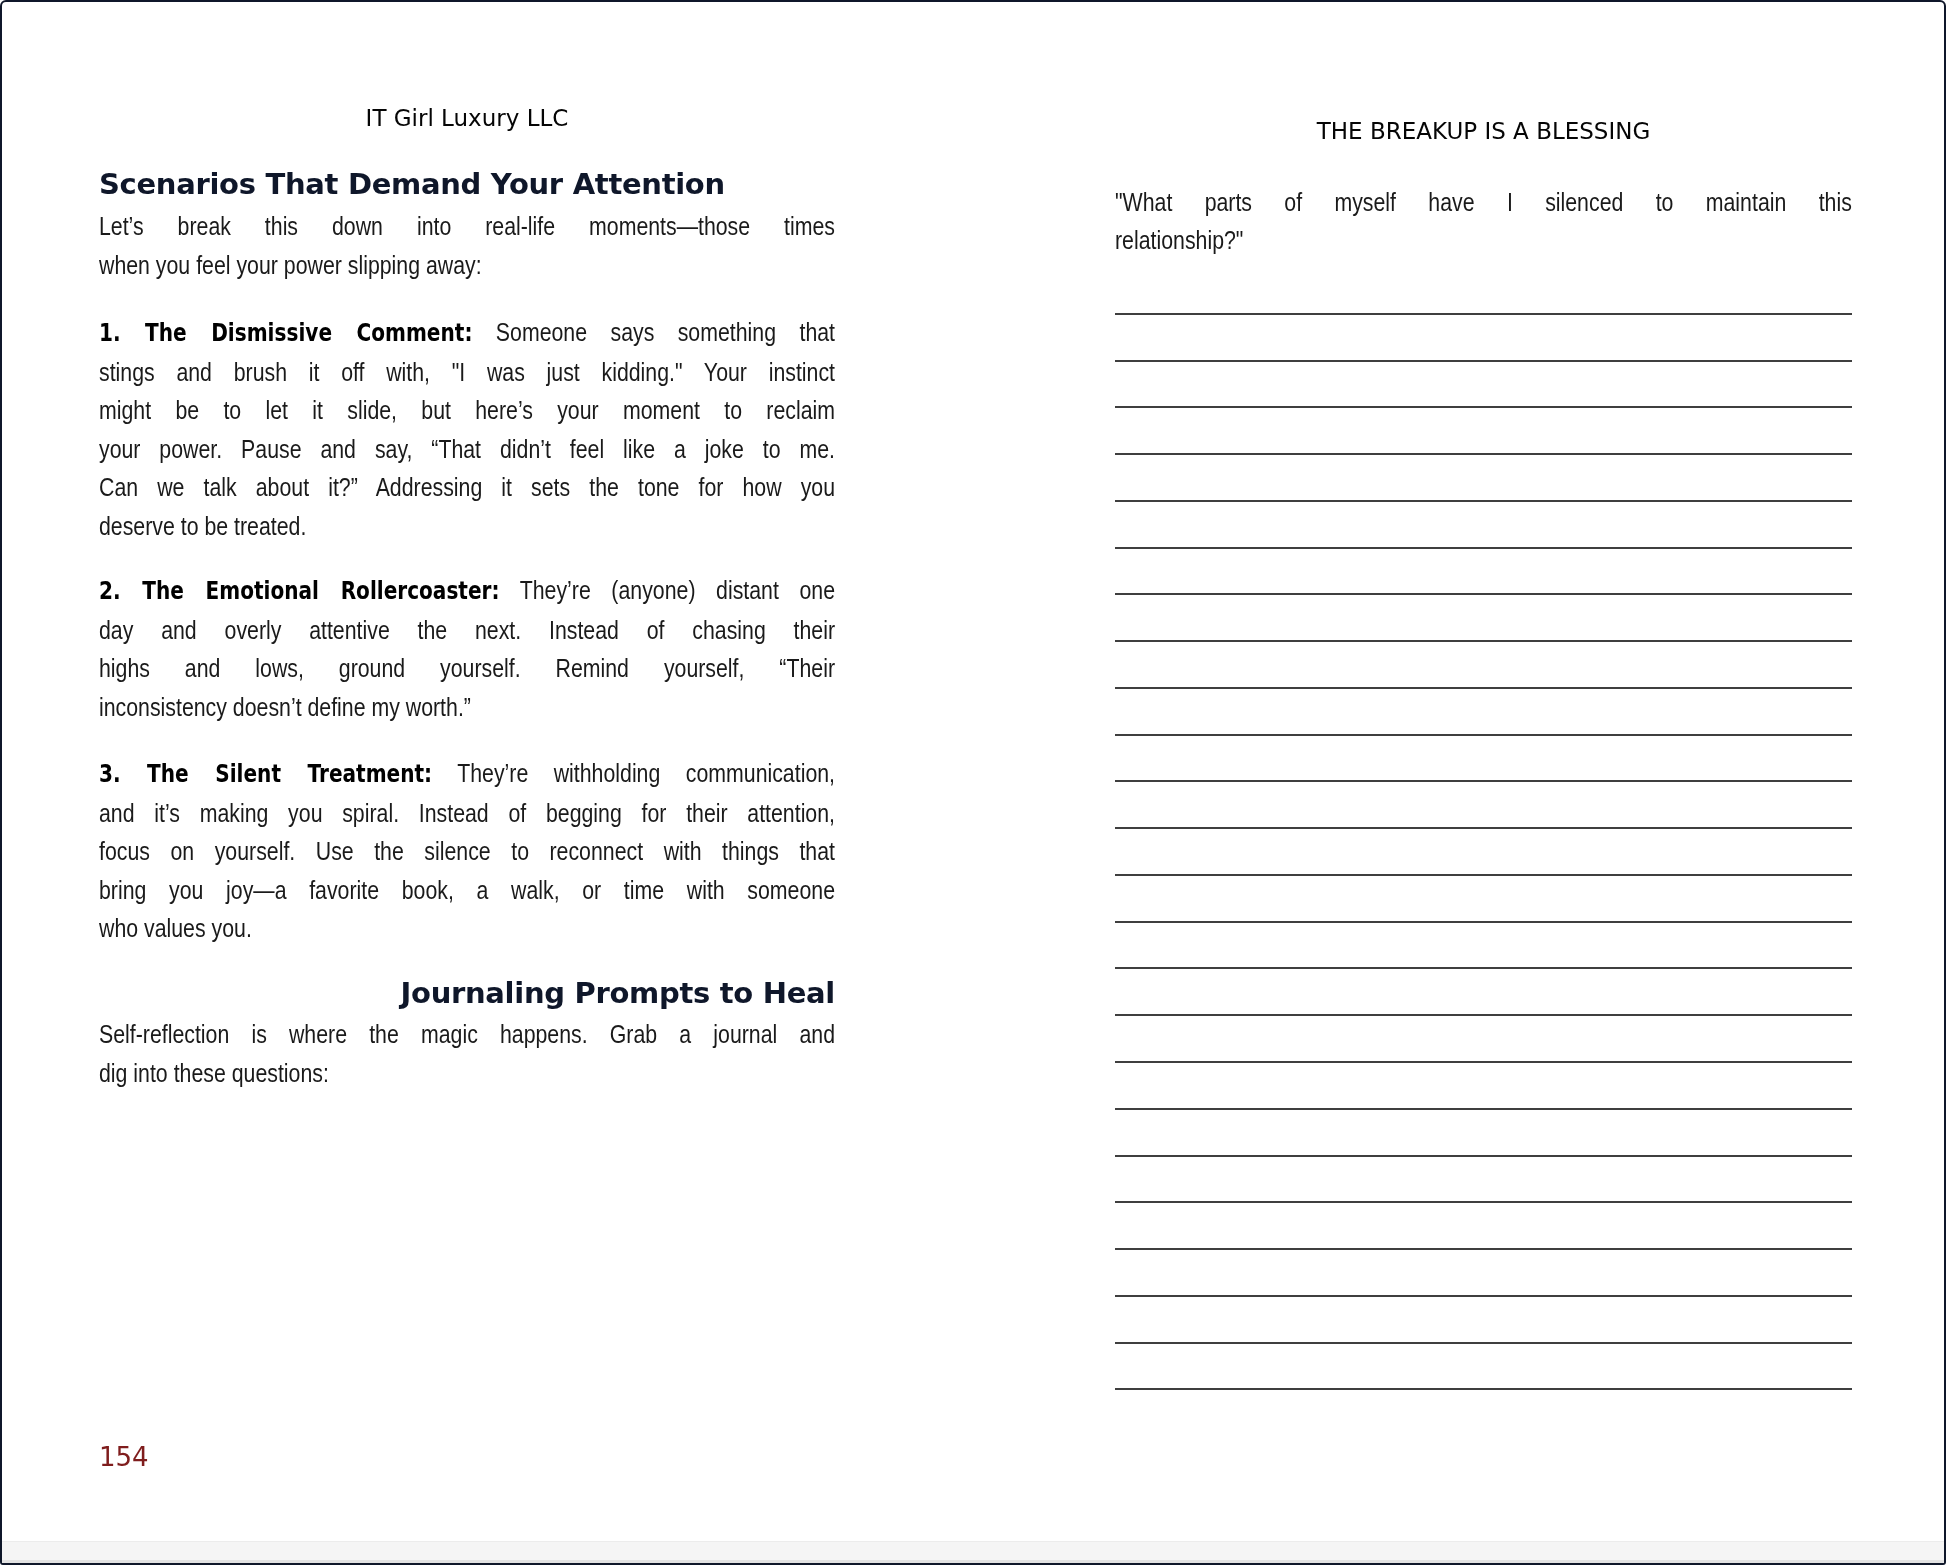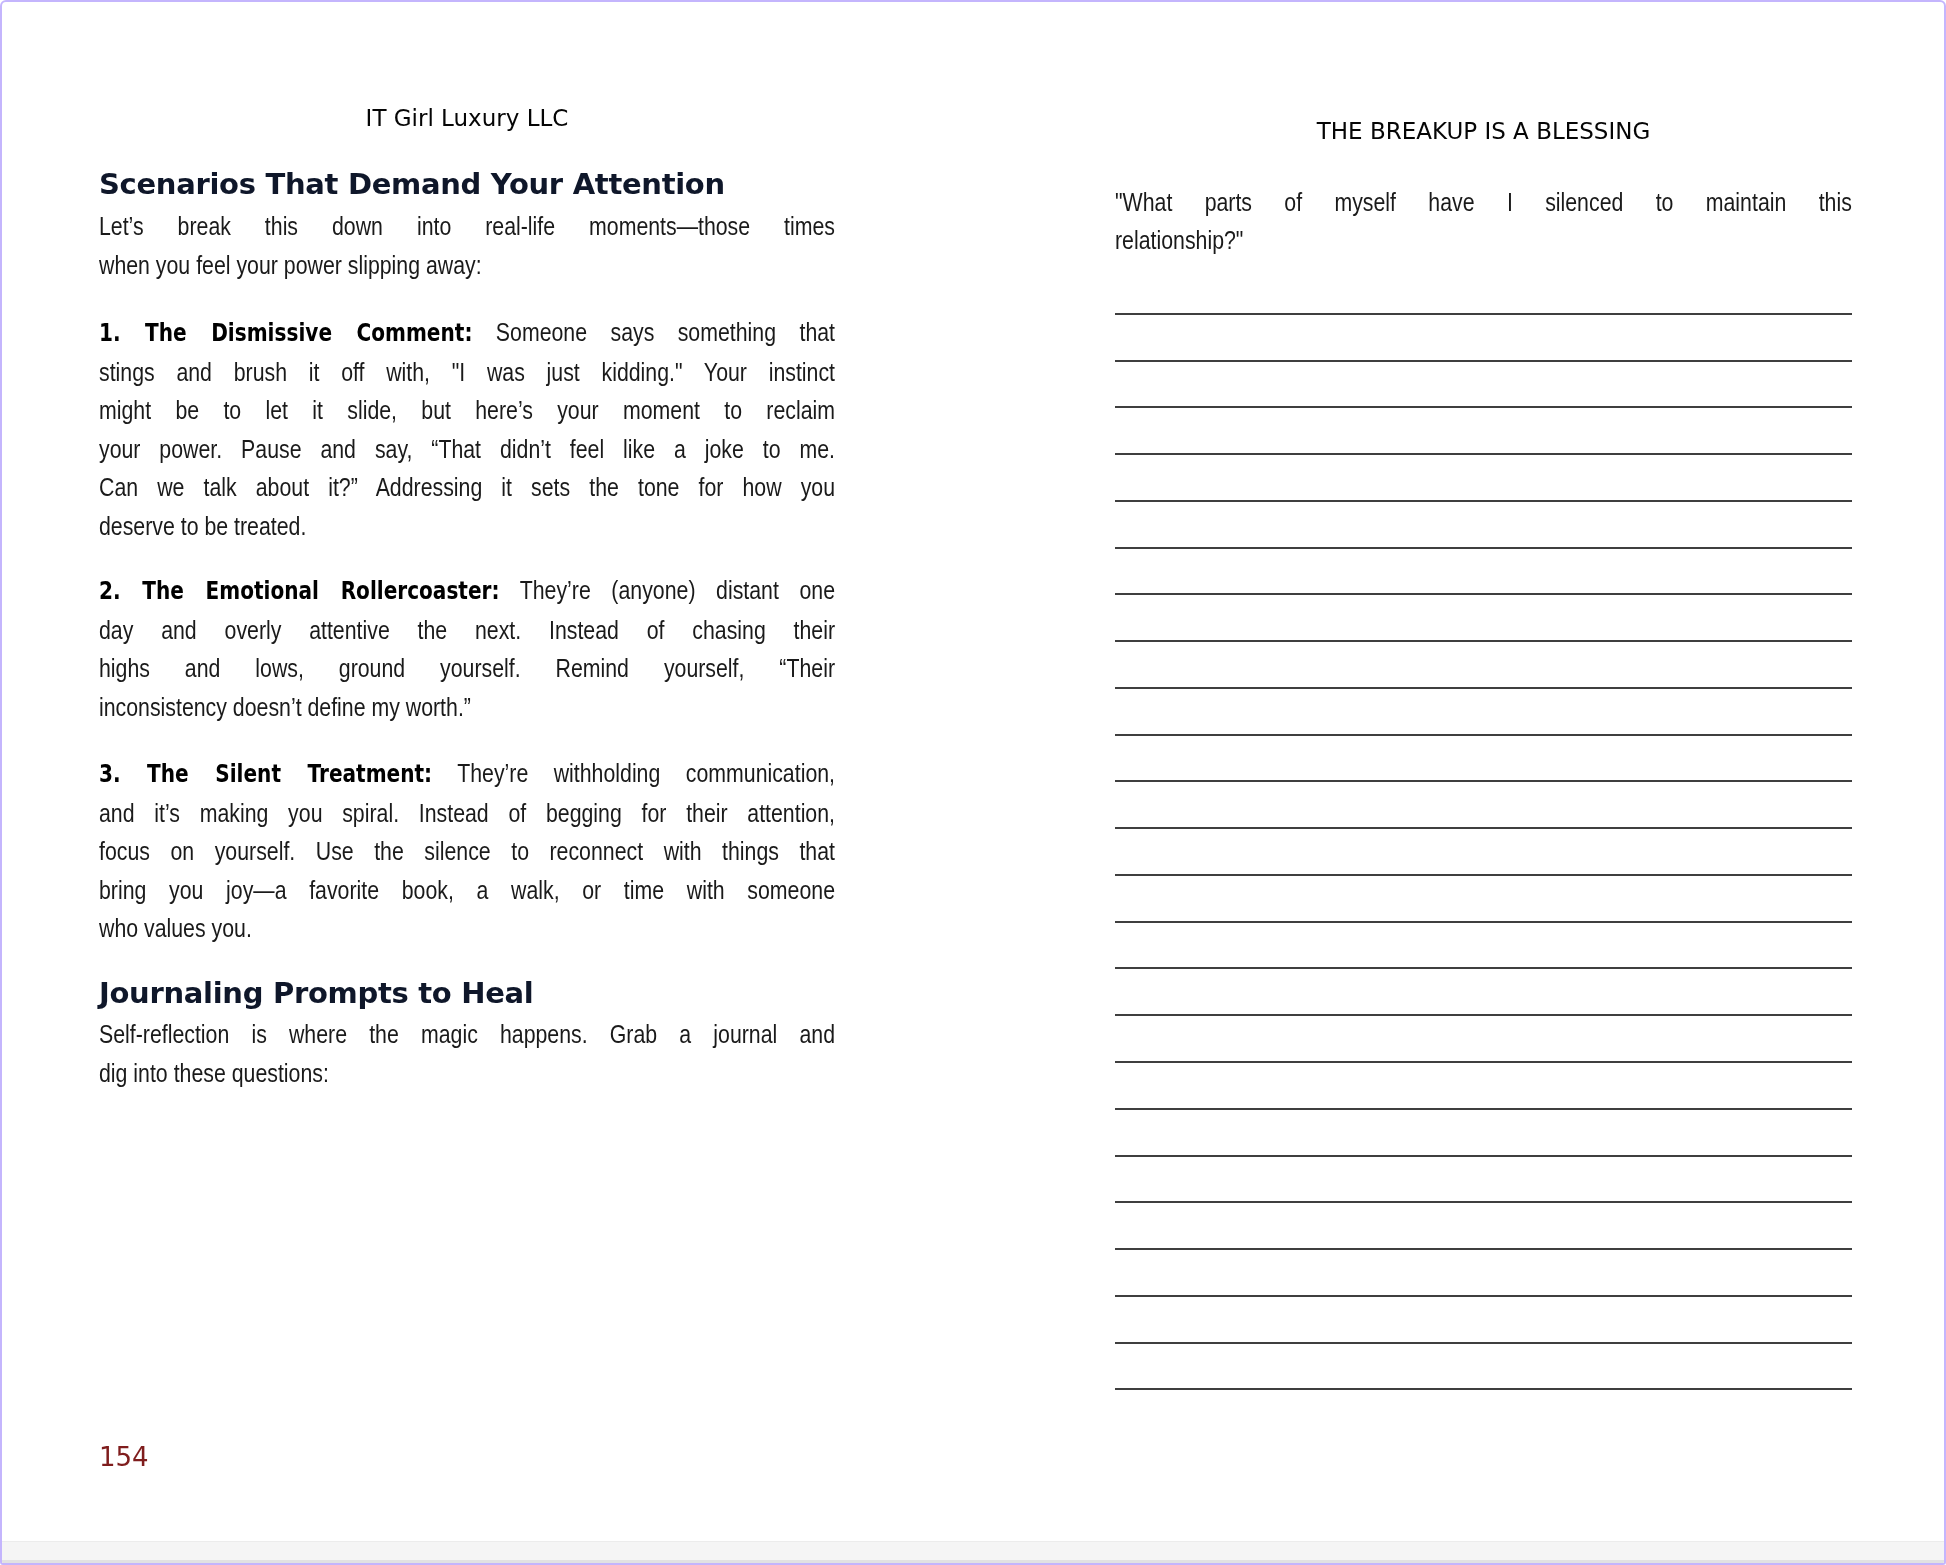--- a/index.html
+++ b/index.html
@@ -1,21 +1,21 @@
 <!DOCTYPE html>
 <html><head>
 <meta charset="utf-8">
 <style>
   html,body { margin:0; padding:0; background:#ffffff; }
   .spread {
     position:relative;
     width:1946px; height:1565px;
     background:#ffffff;
     box-sizing:border-box;
-    border:2px solid #c4b5fd;
+    border:2px solid #0f172a;
     border-radius:6px 6px 3px 3px;
     overflow:hidden;
     font-family:"Liberation Sans", sans-serif;
     color:#1a1a1a;
   }
   .page { position:absolute; top:0; height:100%; }
   .page-left  { left:97px;  width:736px; }
   .page-right { left:1113px; width:737px;margin-top:13px; }
 
   .running-head {
@@ -39,21 +39,21 @@
   .lead {
     font-family:"DejaVu Sans", sans-serif;
     font-weight:700; font-size:24.5px; color:#000;
   }
 
   [data-block="heading-scenarios"]    { top:164px; }
   [data-block="para-intro"]           { top:205px; }
   [data-block="para-dismissive"]      { top:311px; }
   [data-block="para-rollercoaster"]   { top:569px; }
   [data-block="para-silent"]          { top:752px; }
-  [data-block="heading-journaling"]   { top:973px; }
+  [data-block="heading-journaling"]   { top:973px;text-align:right; }
   [data-block="para-selfreflection"]  { top:1013px; }
 
   .prompt {
     position:absolute; top:168px; left:0;
     width:899px; transform:scaleX(0.8196); transform-origin:0 0;
     font-size:26px;
   }
   .prompt .tline { line-height:38.4px; }
 
   .journal-lines { position:absolute; top:253px; left:0; width:737px; }

